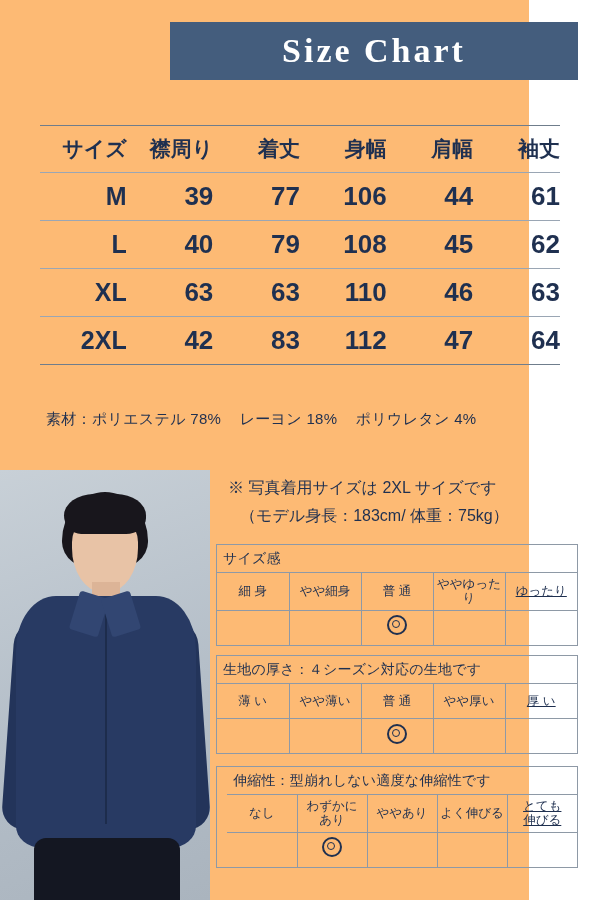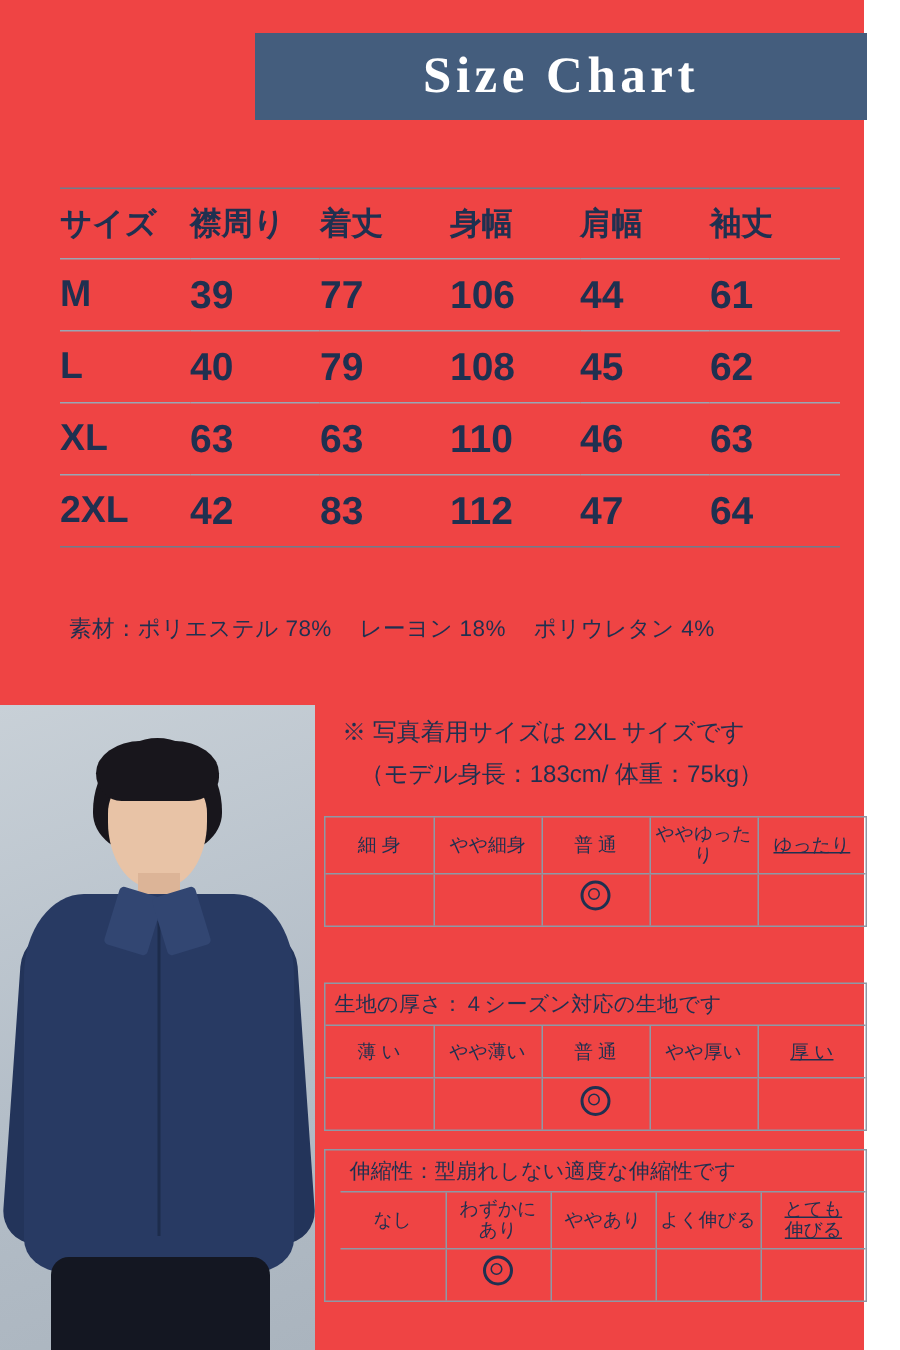--- a/index.html
+++ b/index.html
@@ -9,23 +9,23 @@
   body {
     width: 600px;
     height: 900px;
     background: #ffffff;
     font-family: "Liberation Sans", sans-serif;
     color: #1b2a3c;
     overflow: hidden;
   }
   .page {
     position: relative;
-    width: 576px;
+    width: 529px;
     height: 900px;
-    background: #ef4444;
+    background: #fdba74;
   }
 
   
   .banner {
     position: absolute;
     left: 170px;
     top: 22px;
     width: 408px;
     height: 58px;
     background: #445d7d;
@@ -50,21 +50,21 @@
   }
   table.size-table {
     border-collapse: collapse;
     width: 520px;
     table-layout: fixed;
   }
   table.size-table th,
   table.size-table td {
     border-top: 1px solid #9aa6b4;
     border-bottom: 1px solid #9aa6b4;
-    text-align: left;
+    text-align: right;
     color: #1f3050;
   }
   table.size-table thead th {
     font-size: 21px;
     font-weight: bold;
     padding: 9px 0 9px 0;
     border-top: 1px solid #6f7d8c;
   }
   table.size-table tbody td {
     font-size: 26px;
@@ -329,20 +329,21 @@
     <div class="shirt"></div>
     <div class="collar-l"></div>
     <div class="collar-r"></div>
     <div class="pants"></div>
   </div>
 
   <div class="note-line1">※ 写真着用サイズは 2XL サイズです</div>
   <div class="note-line2">（モデル身長：183cm/ 体重：75kg）</div>
 
   <div class="attr-block blk-1">
+    <div class="attr-title">サイズ感</div>
     <table class="attr-table">
       <tbody>
           <tr class="labels">
         <td>細 身</td>
         <td>やや細身</td>
         <td>普 通</td>
         <td>ややゆったり</td>
         <td>ゆったり</td>
       </tr>
       <tr class="marks">

